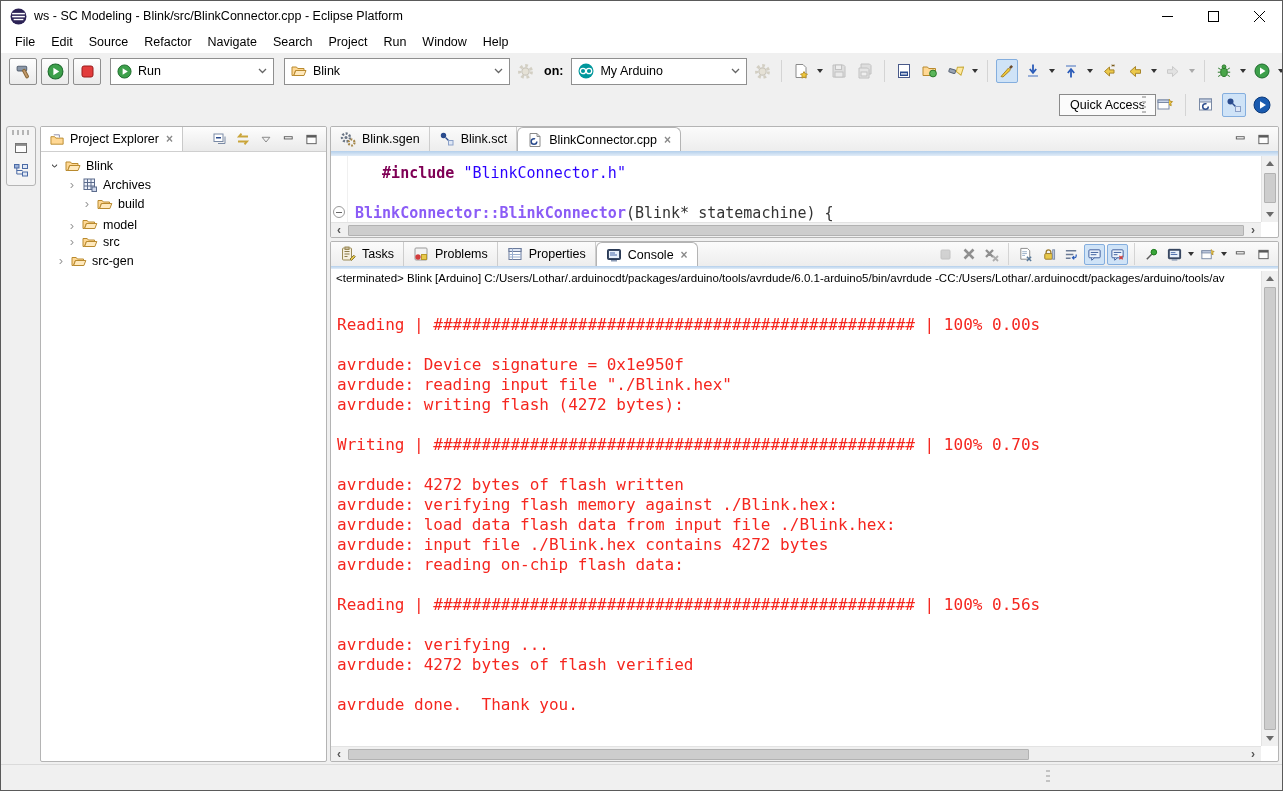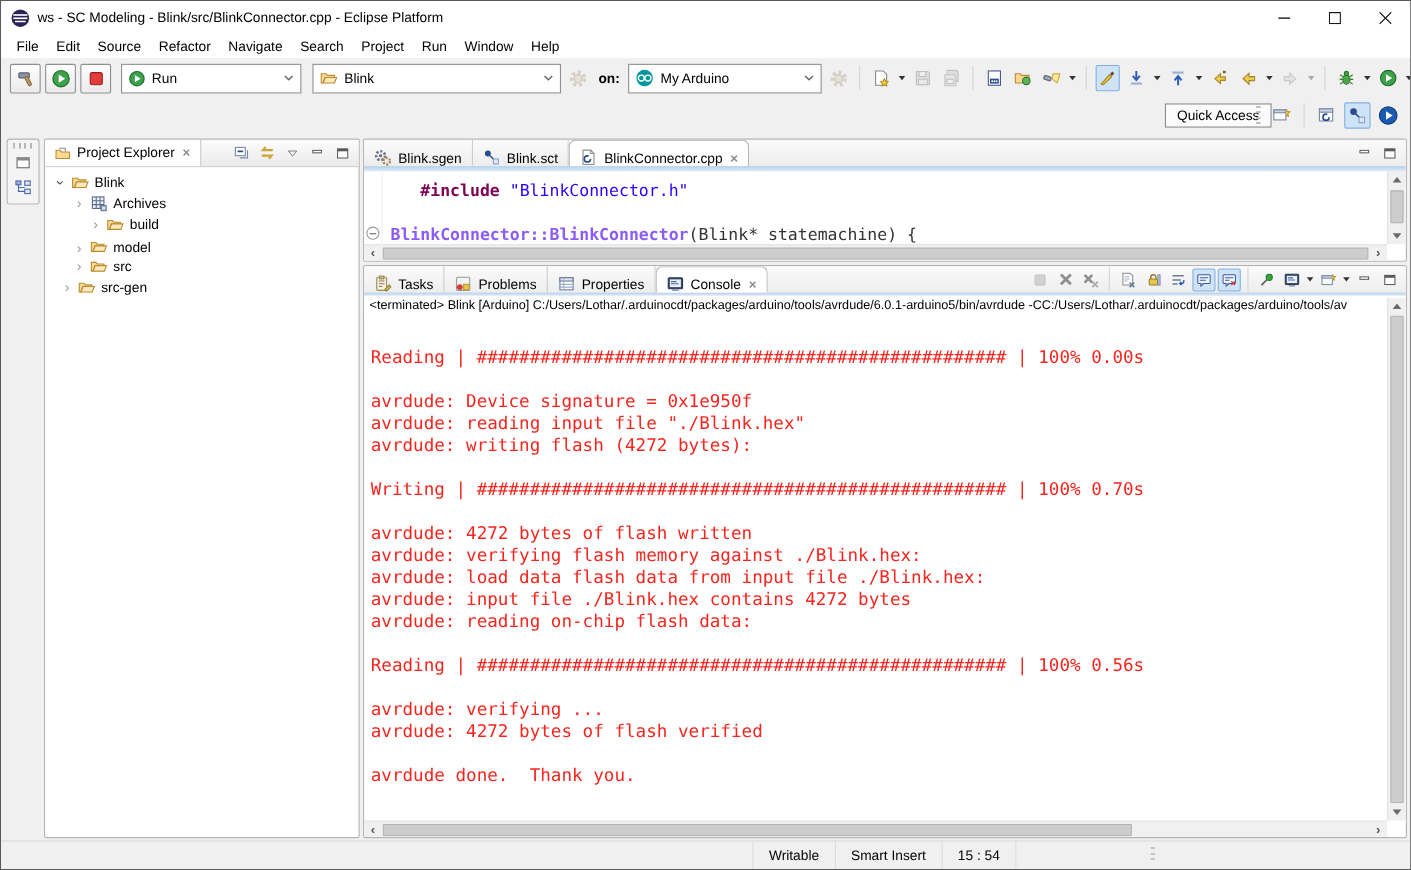--- a/index.html
+++ b/index.html
@@ -54,21 +54,21 @@
   
   .tree{padding-top:4px;font-size:12.5px}
   .trow{height:19px;display:flex;align-items:center;gap:4px}
   .exp{width:12px;text-align:center;color:#9a9a9a;font-size:13px;line-height:12px}
   .exp::before{content:"›"}
   .exp.expanded{transform:rotate(90deg);color:#444}
   .ticon{width:17px;height:16px}
   .ticon svg{width:16px;height:16px}
   
   .etabs{height:24px;display:flex;align-items:stretch;background:linear-gradient(#fbfbfb,#ededed)}
-  .etab{display:flex;align-items:flex-end;gap:5px;padding:0 9px;font-size:12.5px;border-right:1px solid #cdcdcd;white-space:nowrap}
+  .etab{display:flex;align-items:center;gap:5px;padding:0 9px;font-size:12.5px;border-right:1px solid #cdcdcd;white-space:nowrap}
   .etab.active{background:#fff;border:1px solid #b4b4b4;border-bottom:none;border-radius:6px 6px 0 0}
   .ecorner{margin-left:auto;display:flex;align-items:center;gap:2px;padding-right:4px}
   .codewrap{position:absolute;top:29px;left:0;right:17px;bottom:15px;background:#fff;overflow:hidden}
   .gutter{position:absolute;left:0;top:0;bottom:0;width:17px;background:#fff;border-right:1px solid #f0f0f0}
   .fold{position:absolute;left:2px;width:12px;height:12px;border:1px solid #9a9a9a;border-radius:50%;background:#fff}
   .fold::after{content:"";position:absolute;left:2px;right:2px;top:4.5px;height:1px;background:#666}
   .codelines{position:absolute;left:24px;top:8px;right:4px;font-family:"DejaVu Sans Mono",monospace;font-size:15px}
   .codeline{height:20px;white-space:pre}
   .seg-kw{color:#7f0055;font-weight:bold}
   .seg-str{color:#2a00ff}
@@ -746,19 +746,14 @@
       <span class="harrow l"></span>
       <span class="htrack">
           <span class="hthumb" style="left:0;width:76%"></span>
         </span>
       <span class="harrow r"></span>
     </div>
   </div>
 </div>
 
 <div class="statusbar">
-  <span class="scells">
-      <span class="scell">Writable</span>
-      <span class="scell">Smart Insert</span>
-      <span class="scell">15 : 54</span>
-    </span>
   <span class="sgrip" style="position:absolute;left:990px"></span>
 </div>
 
 </body></html>

